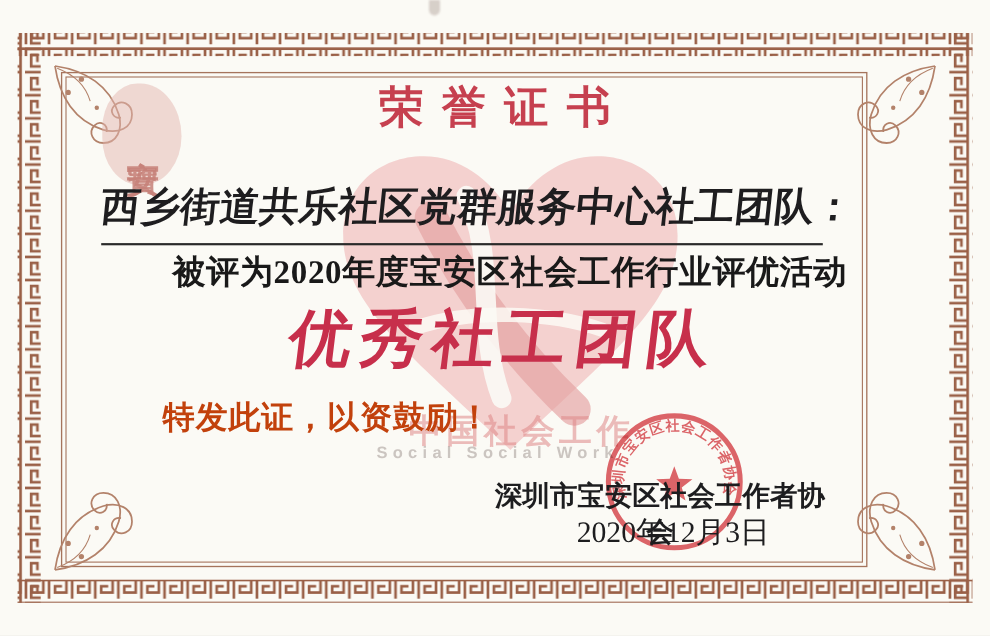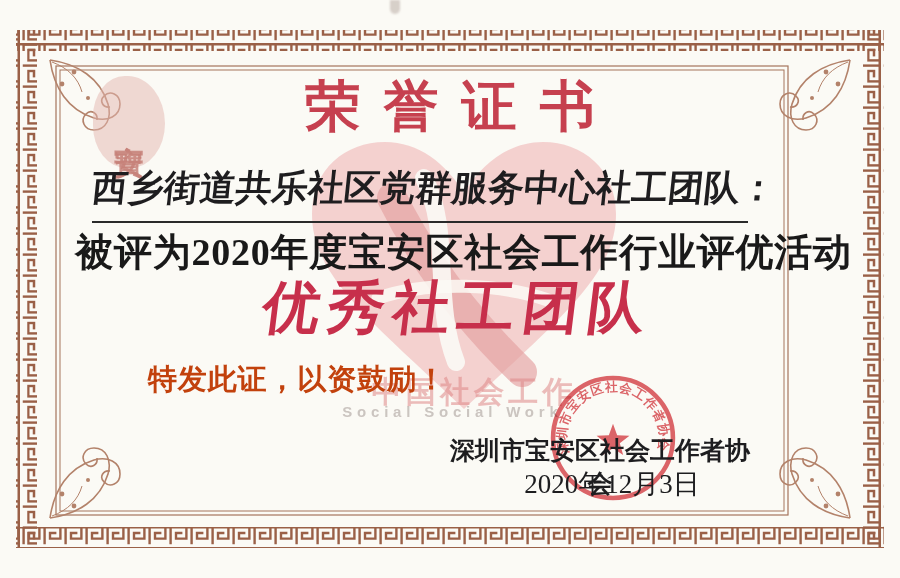--- a/index.html
+++ b/index.html
@@ -44,35 +44,35 @@
   .artifact{
     left:390px;top:0;width:10px;height:14px;
     background:rgba(150,130,120,.35);
     border-radius:0 0 6px 6px;
     filter:blur(1px);
   }
 
   
   .title{
     left:0;right:0;top:70px;text-align:center;
-    font-size:55px;font-weight:bold;
+    font-size:40px;font-weight:bold;
     letter-spacing:.42em;text-indent:.42em;
     color:#c6404f;
   }
   .recipient{
     left:92px;top:164px;width:656px;
     border-bottom:2px solid #2a2a2a;
     padding-bottom:8px;
     font-size:36px;font-weight:bold;color:#1e1d1f;
     white-space:nowrap;
   }
   .recipient span{display:inline-block;transform:skewX(-6deg);}
   .body-line{
     left:0;right:0;top:227px;text-align:center;
-    font-size:38px;font-weight:bold;color:#191919;
+    font-size:30px;font-weight:bold;color:#191919;
     letter-spacing:.02em;
     padding-left:27px;
   }
   .award{
     left:0;right:0;top:270px;text-align:center;
     font-size:57px;font-weight:bold;color:#c72f4b;
     letter-spacing:.14em;text-indent:.14em;
   }
   .award span{display:inline-block;transform:skewX(-7deg);}
   .closing{

